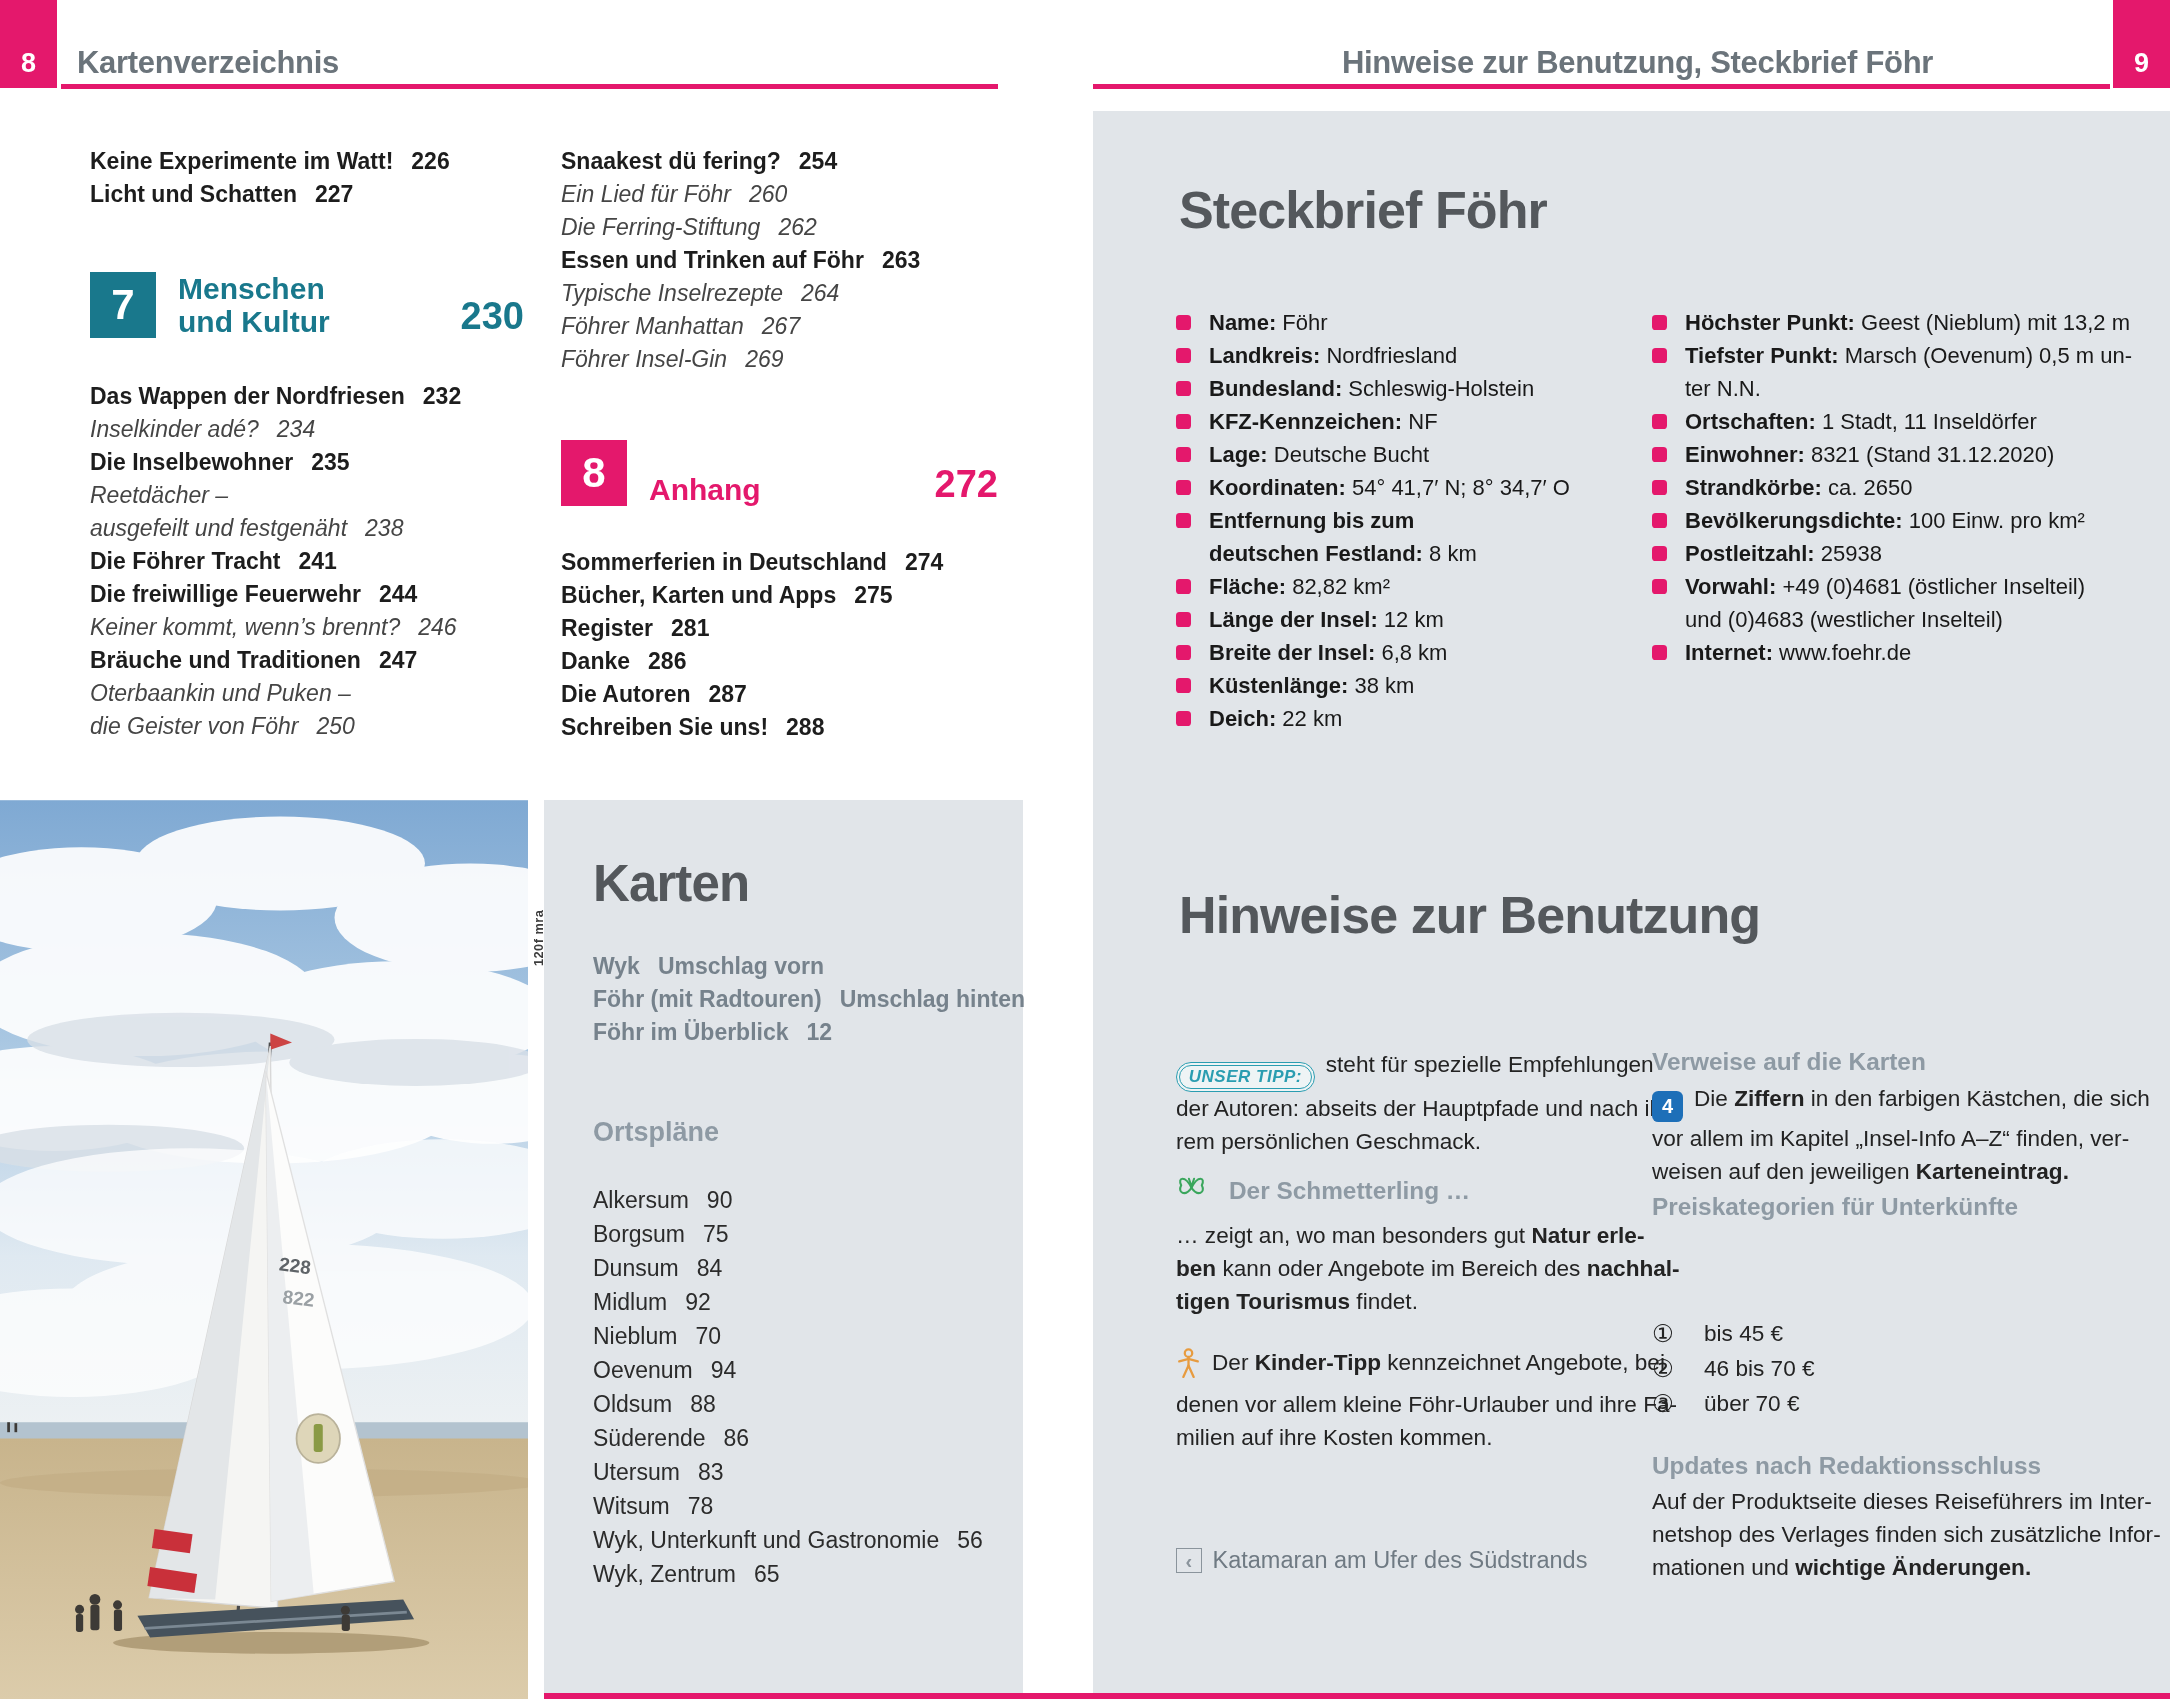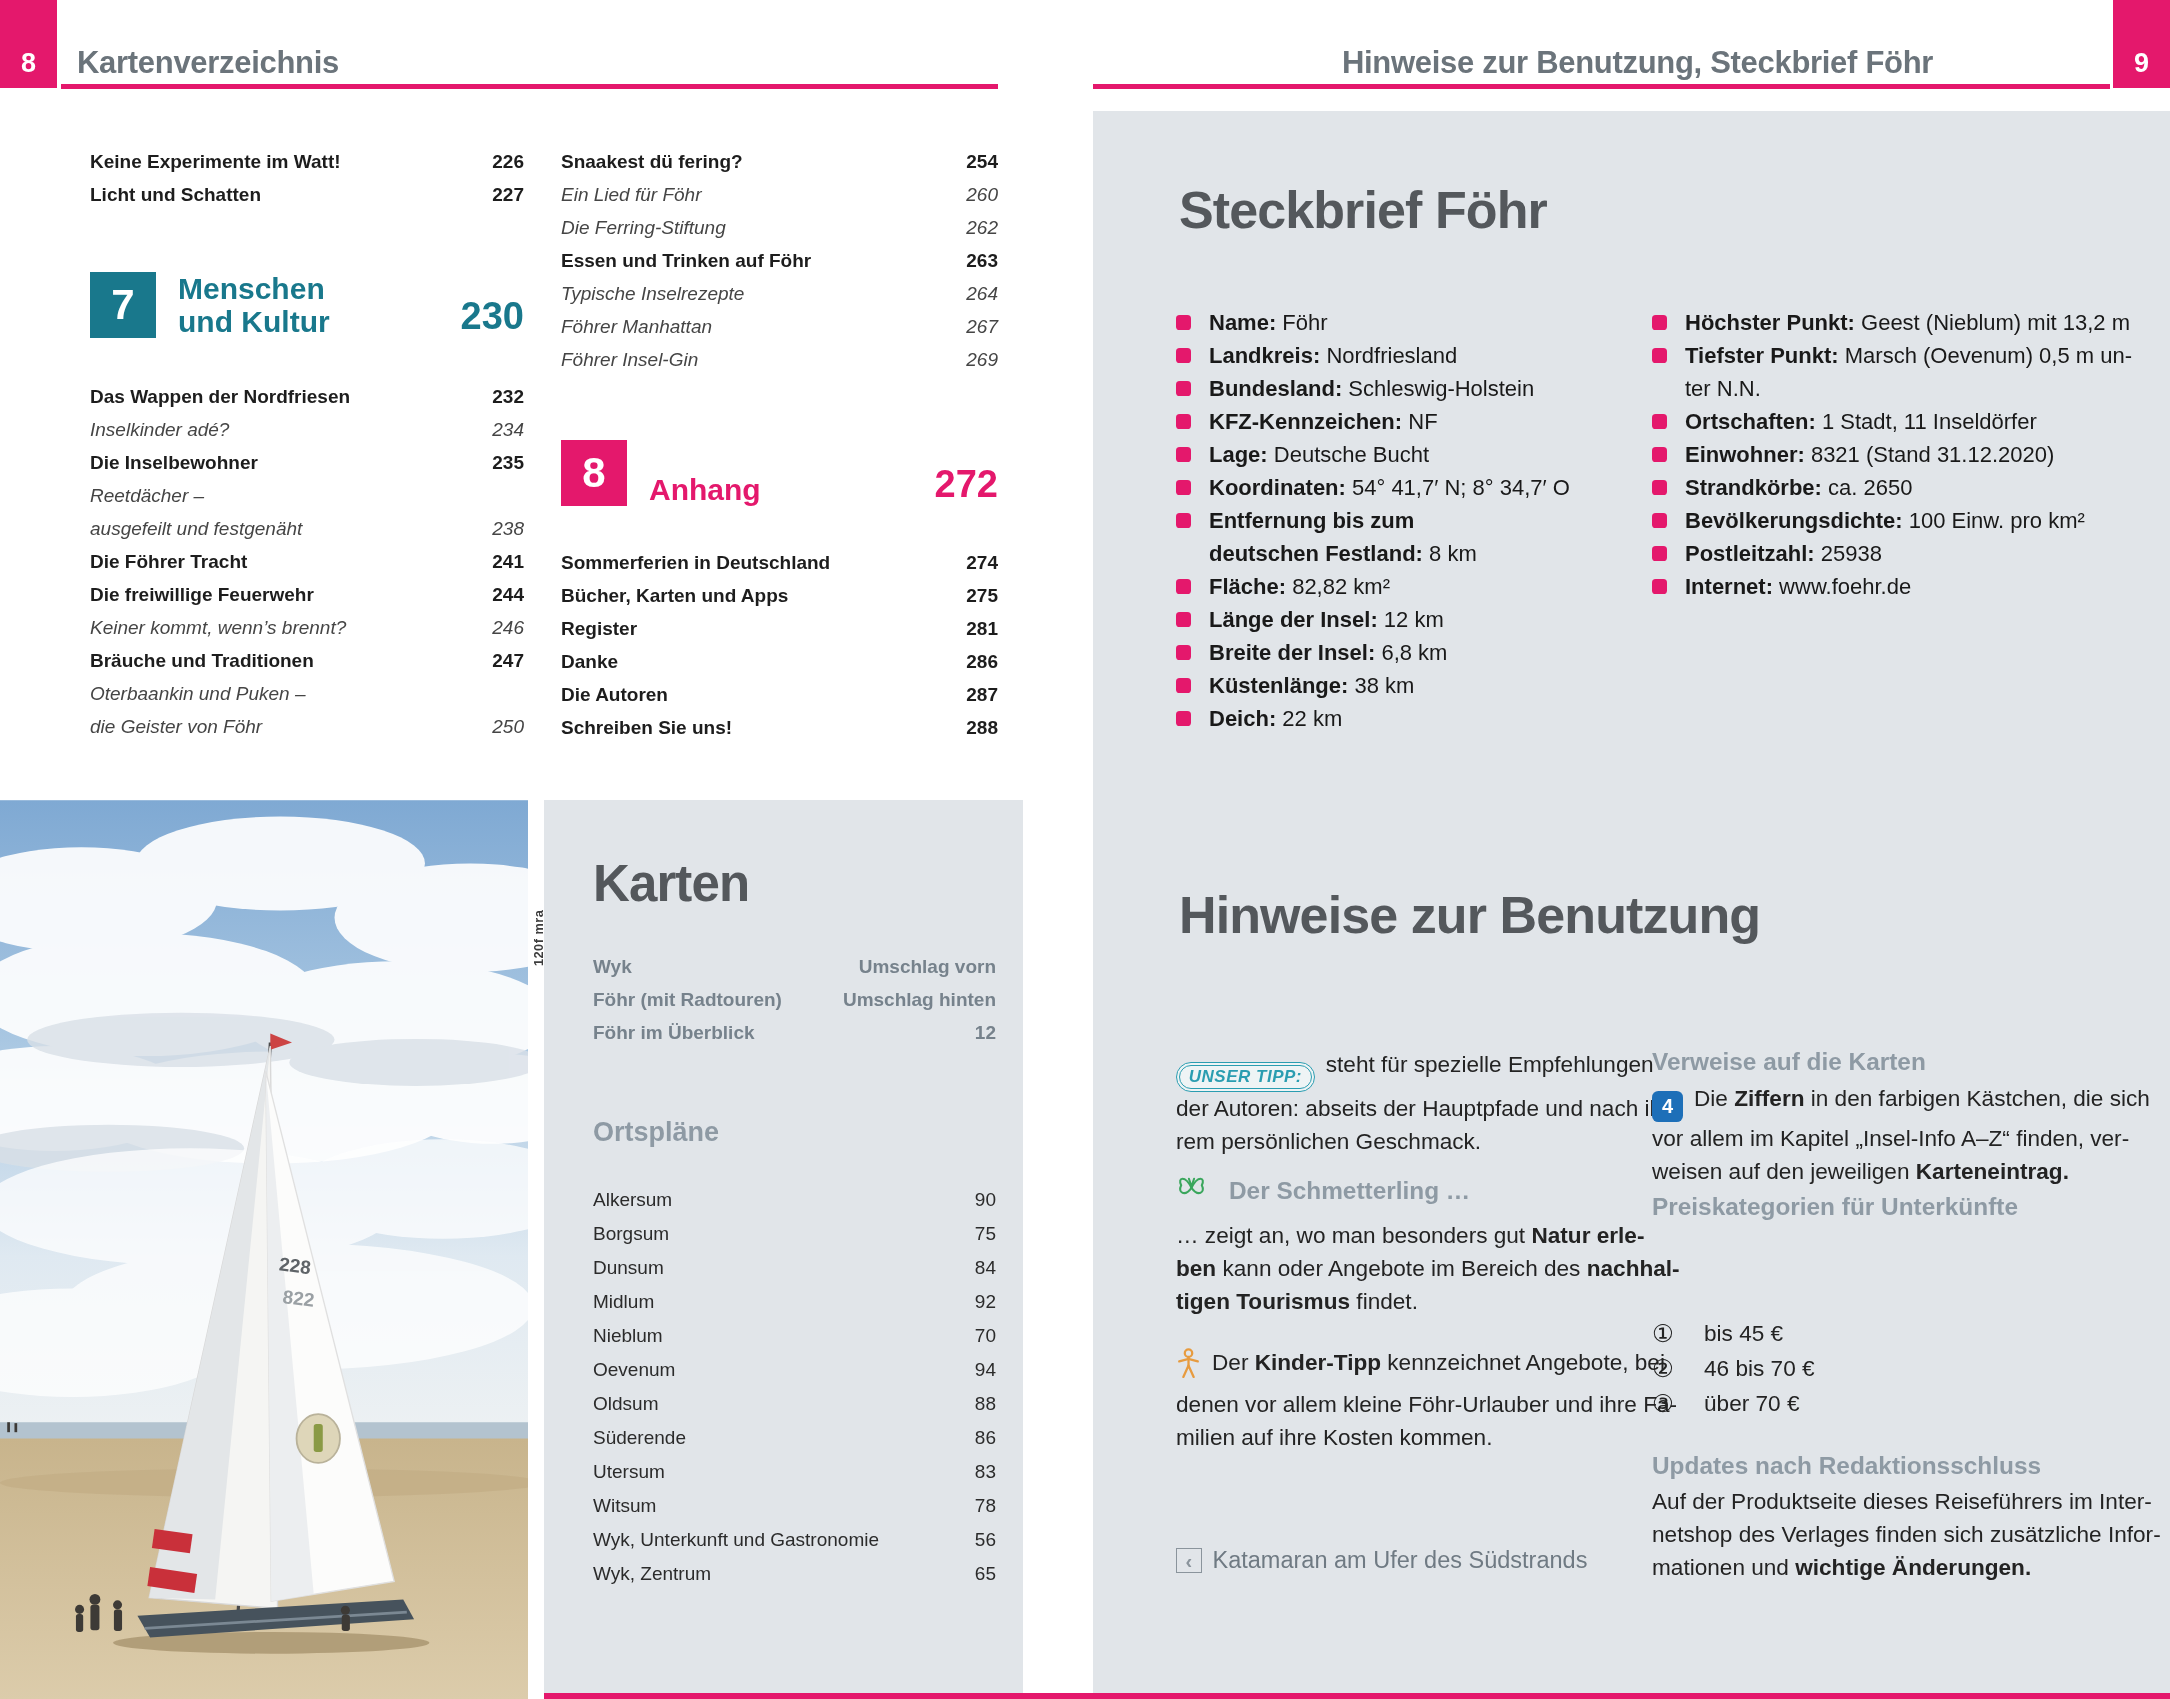--- a/index.html
+++ b/index.html
@@ -17,22 +17,22 @@
   
   .hdr-title{position:absolute;top:45px;font-size:31px;font-weight:bold;color:#6b747b;letter-spacing:-0.3px;white-space:nowrap;}
   .hdr-title.left{left:77px;}
   .hdr-title.right{left:1176px;width:923px;text-align:center;}
   .rule{position:absolute;top:84px;height:4.5px;background:var(--pink,#e4186c);}
   .rule-left{left:61px;width:937px;}
   .rule-right{left:1093px;width:1017px;}
 
   
   .toc{display:flex;flex-direction:column;}
-  .trow{display:flex;justify-content:space-between;align-items:baseline;
-        line-height:33px;font-size:19px;font-weight:bold;color:#1d1d1d;white-space:nowrap;}
+  .trow{display:flex;align-items:baseline;
+        line-height:33px;font-size:23px;font-weight:bold;color:#1d1d1d;white-space:nowrap;}
   .trow.it{font-weight:normal;font-style:italic;color:#454545;}
   .trow .num{margin-left:18px;}
 
   .sec{display:flex;align-items:center;}
   .sec-box{width:66px;height:66px;flex:0 0 auto;display:flex;align-items:center;justify-content:center;
            color:#fff;font-size:42px;font-weight:bold;}
   .teal-bg{background:var(--teal,#19788c);} .pink-bg{background:var(--pink,#e4186c);}
   .teal-fg{color:var(--teal,#19788c);} .pink-fg{color:var(--pink,#e4186c);}
   .sec-mid{margin-left:22px;display:flex;flex-direction:column;font-size:30px;font-weight:bold;line-height:33px;white-space:nowrap;}
   .sec .pagenum{margin-left:auto;font-size:38px;font-weight:bold;align-self:flex-end;}
@@ -513,20 +513,27 @@
       </li>
       <li class="fact">
         <span class="blt"></span>
         <div class="flines">
           <div class="fline"><span class="seg-b">Postleitzahl:</span><span class="seg"> 25938</span></div>
         </div>
       </li>
       <li class="fact">
         <span class="blt"></span>
         <div class="flines">
+          <div class="fline"><span class="seg-b">Vorwahl:</span><span class="seg"> +49 (0)4681 (östlicher Inselteil)</span></div>
+          <div class="fline"><span class="seg">und (0)4683 (westlicher Inselteil)</span></div>
+        </div>
+      </li>
+      <li class="fact">
+        <span class="blt"></span>
+        <div class="flines">
           <div class="fline"><span class="seg-b">Internet:</span><span class="seg"> www.foehr.de</span></div>
         </div>
       </li>
     </ul>
 
   <div id="hin-title" class="big-title">Hinweise zur Benutzung</div>
 
   <div id="tip1" class="para">
       <div class="pline"><span class="tippbadge"><span class="inner">UNSER TIPP:</span></span><span class="seg">steht für spezielle Empfehlungen</span></div>
       <div class="pline"><span class="seg">der Autoren: abseits der Hauptpfade und nach ih-</span></div>

